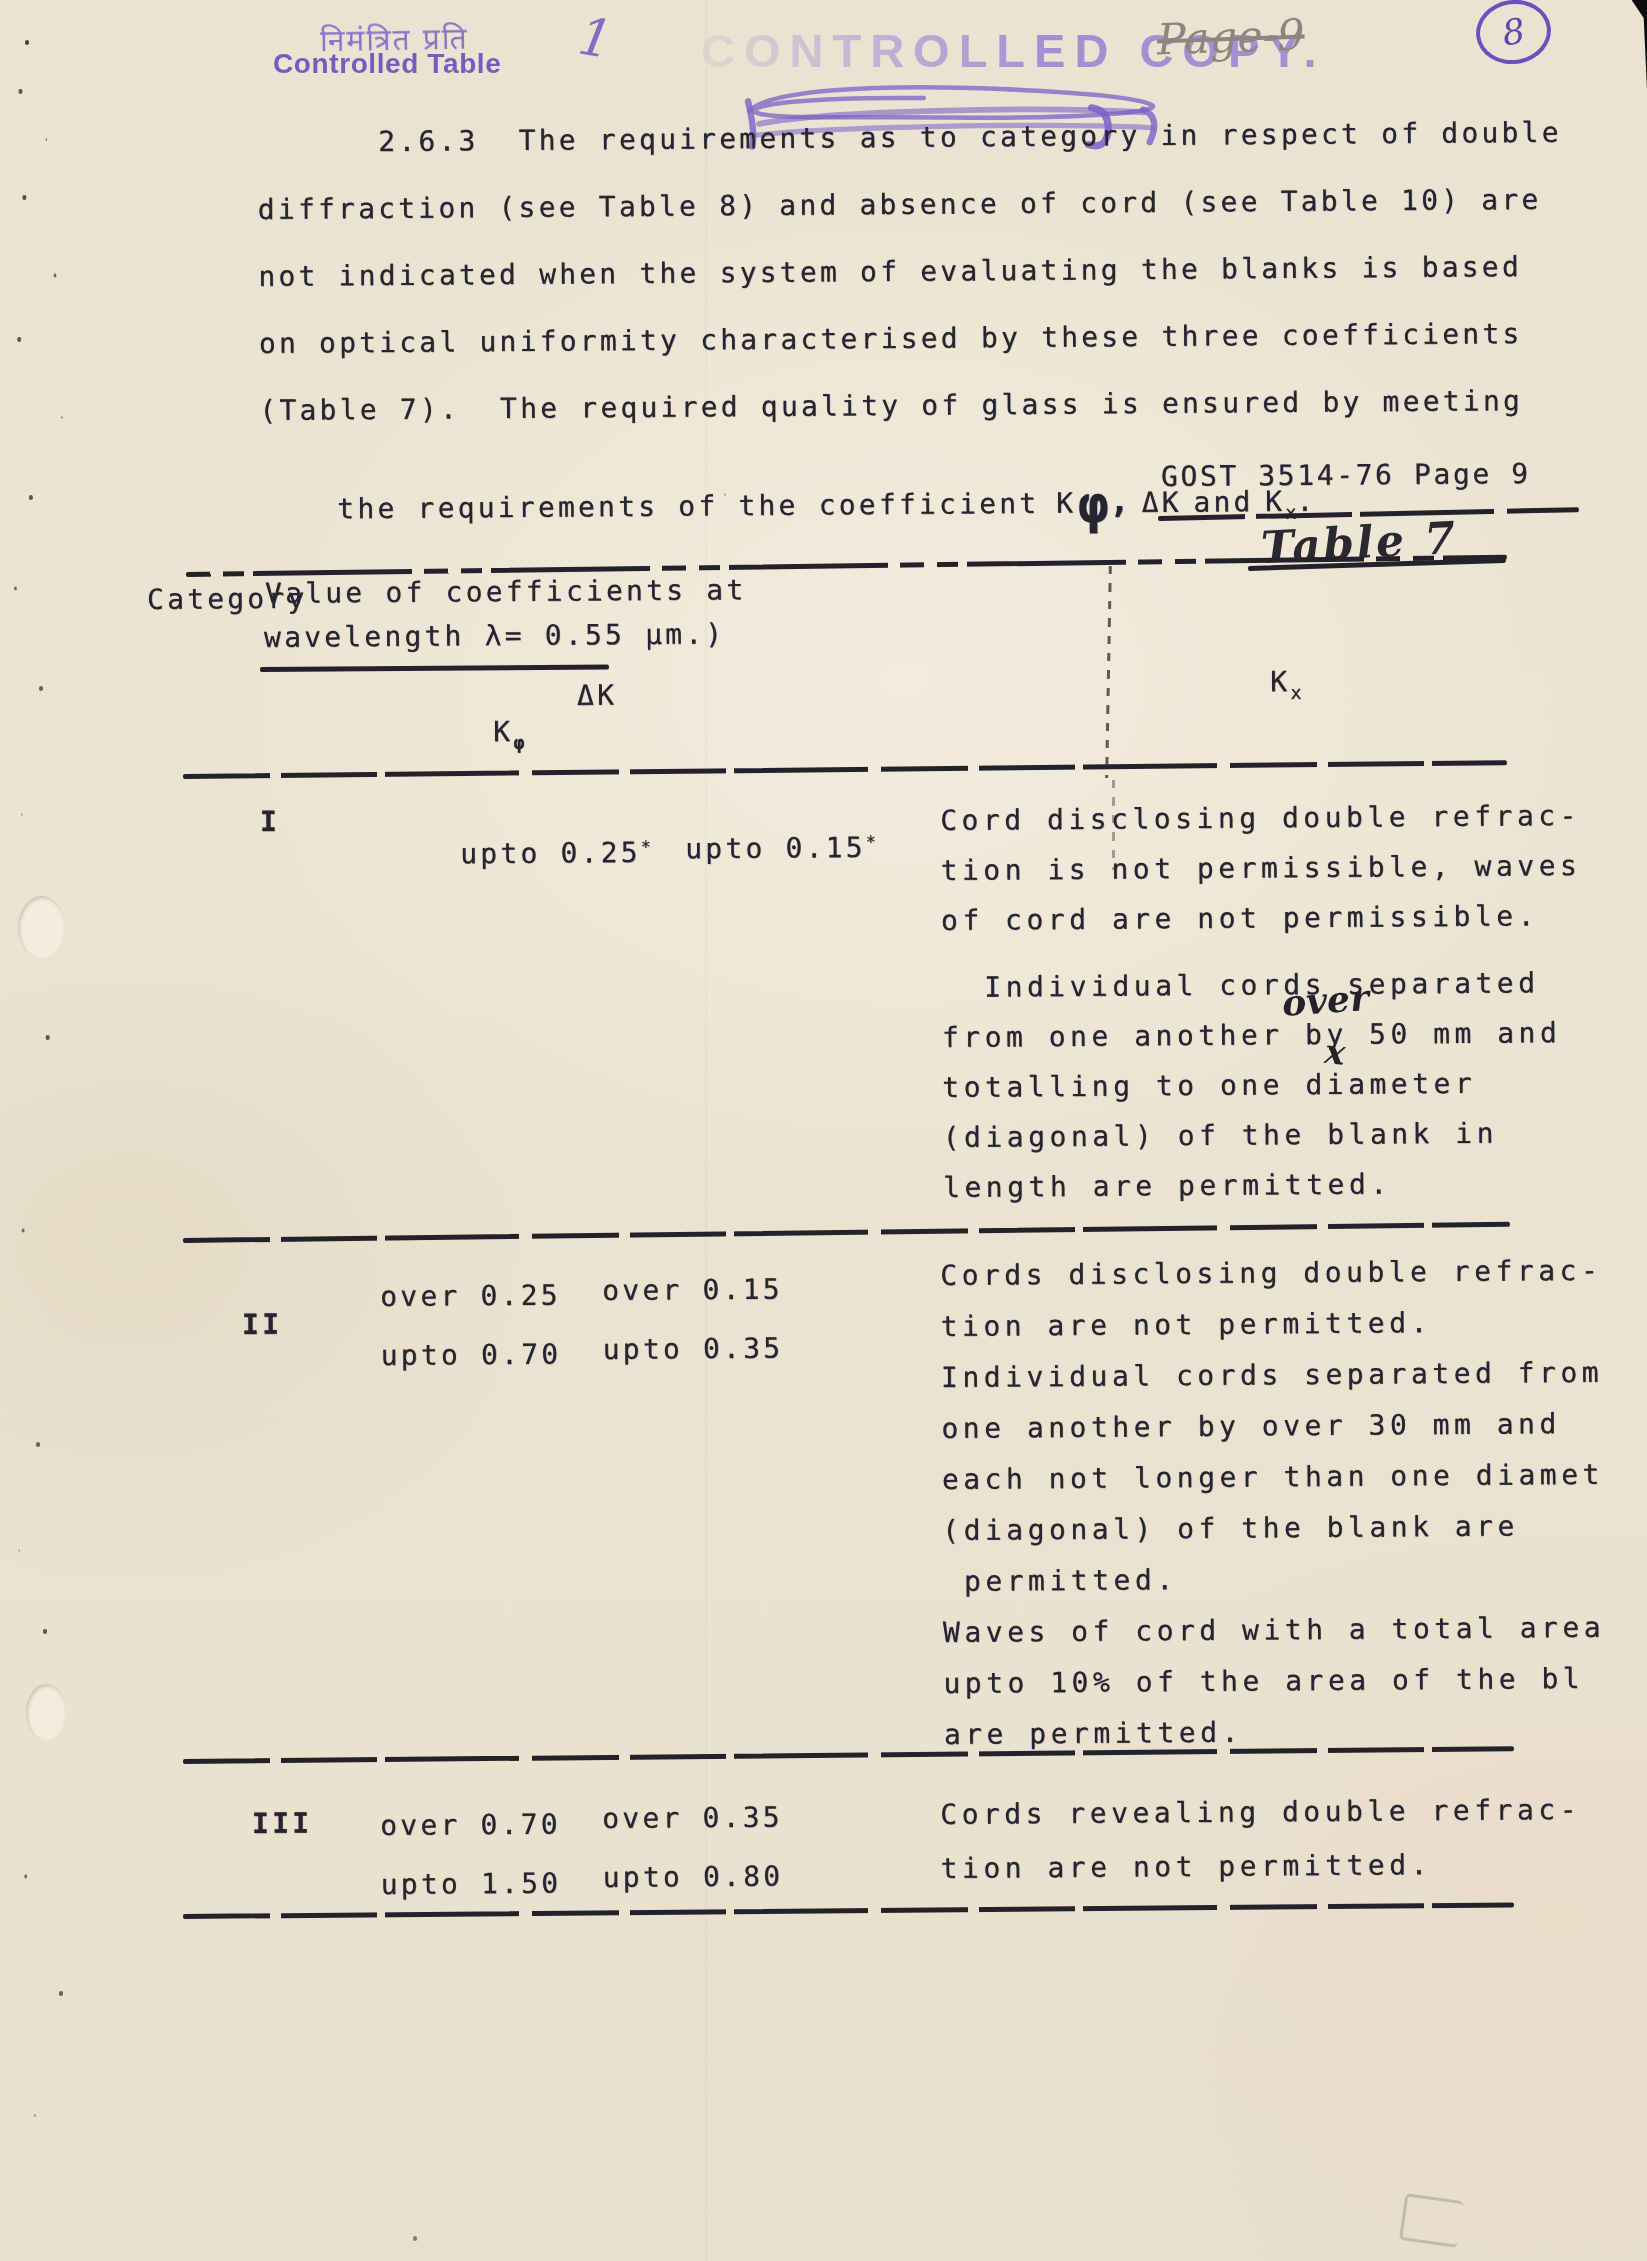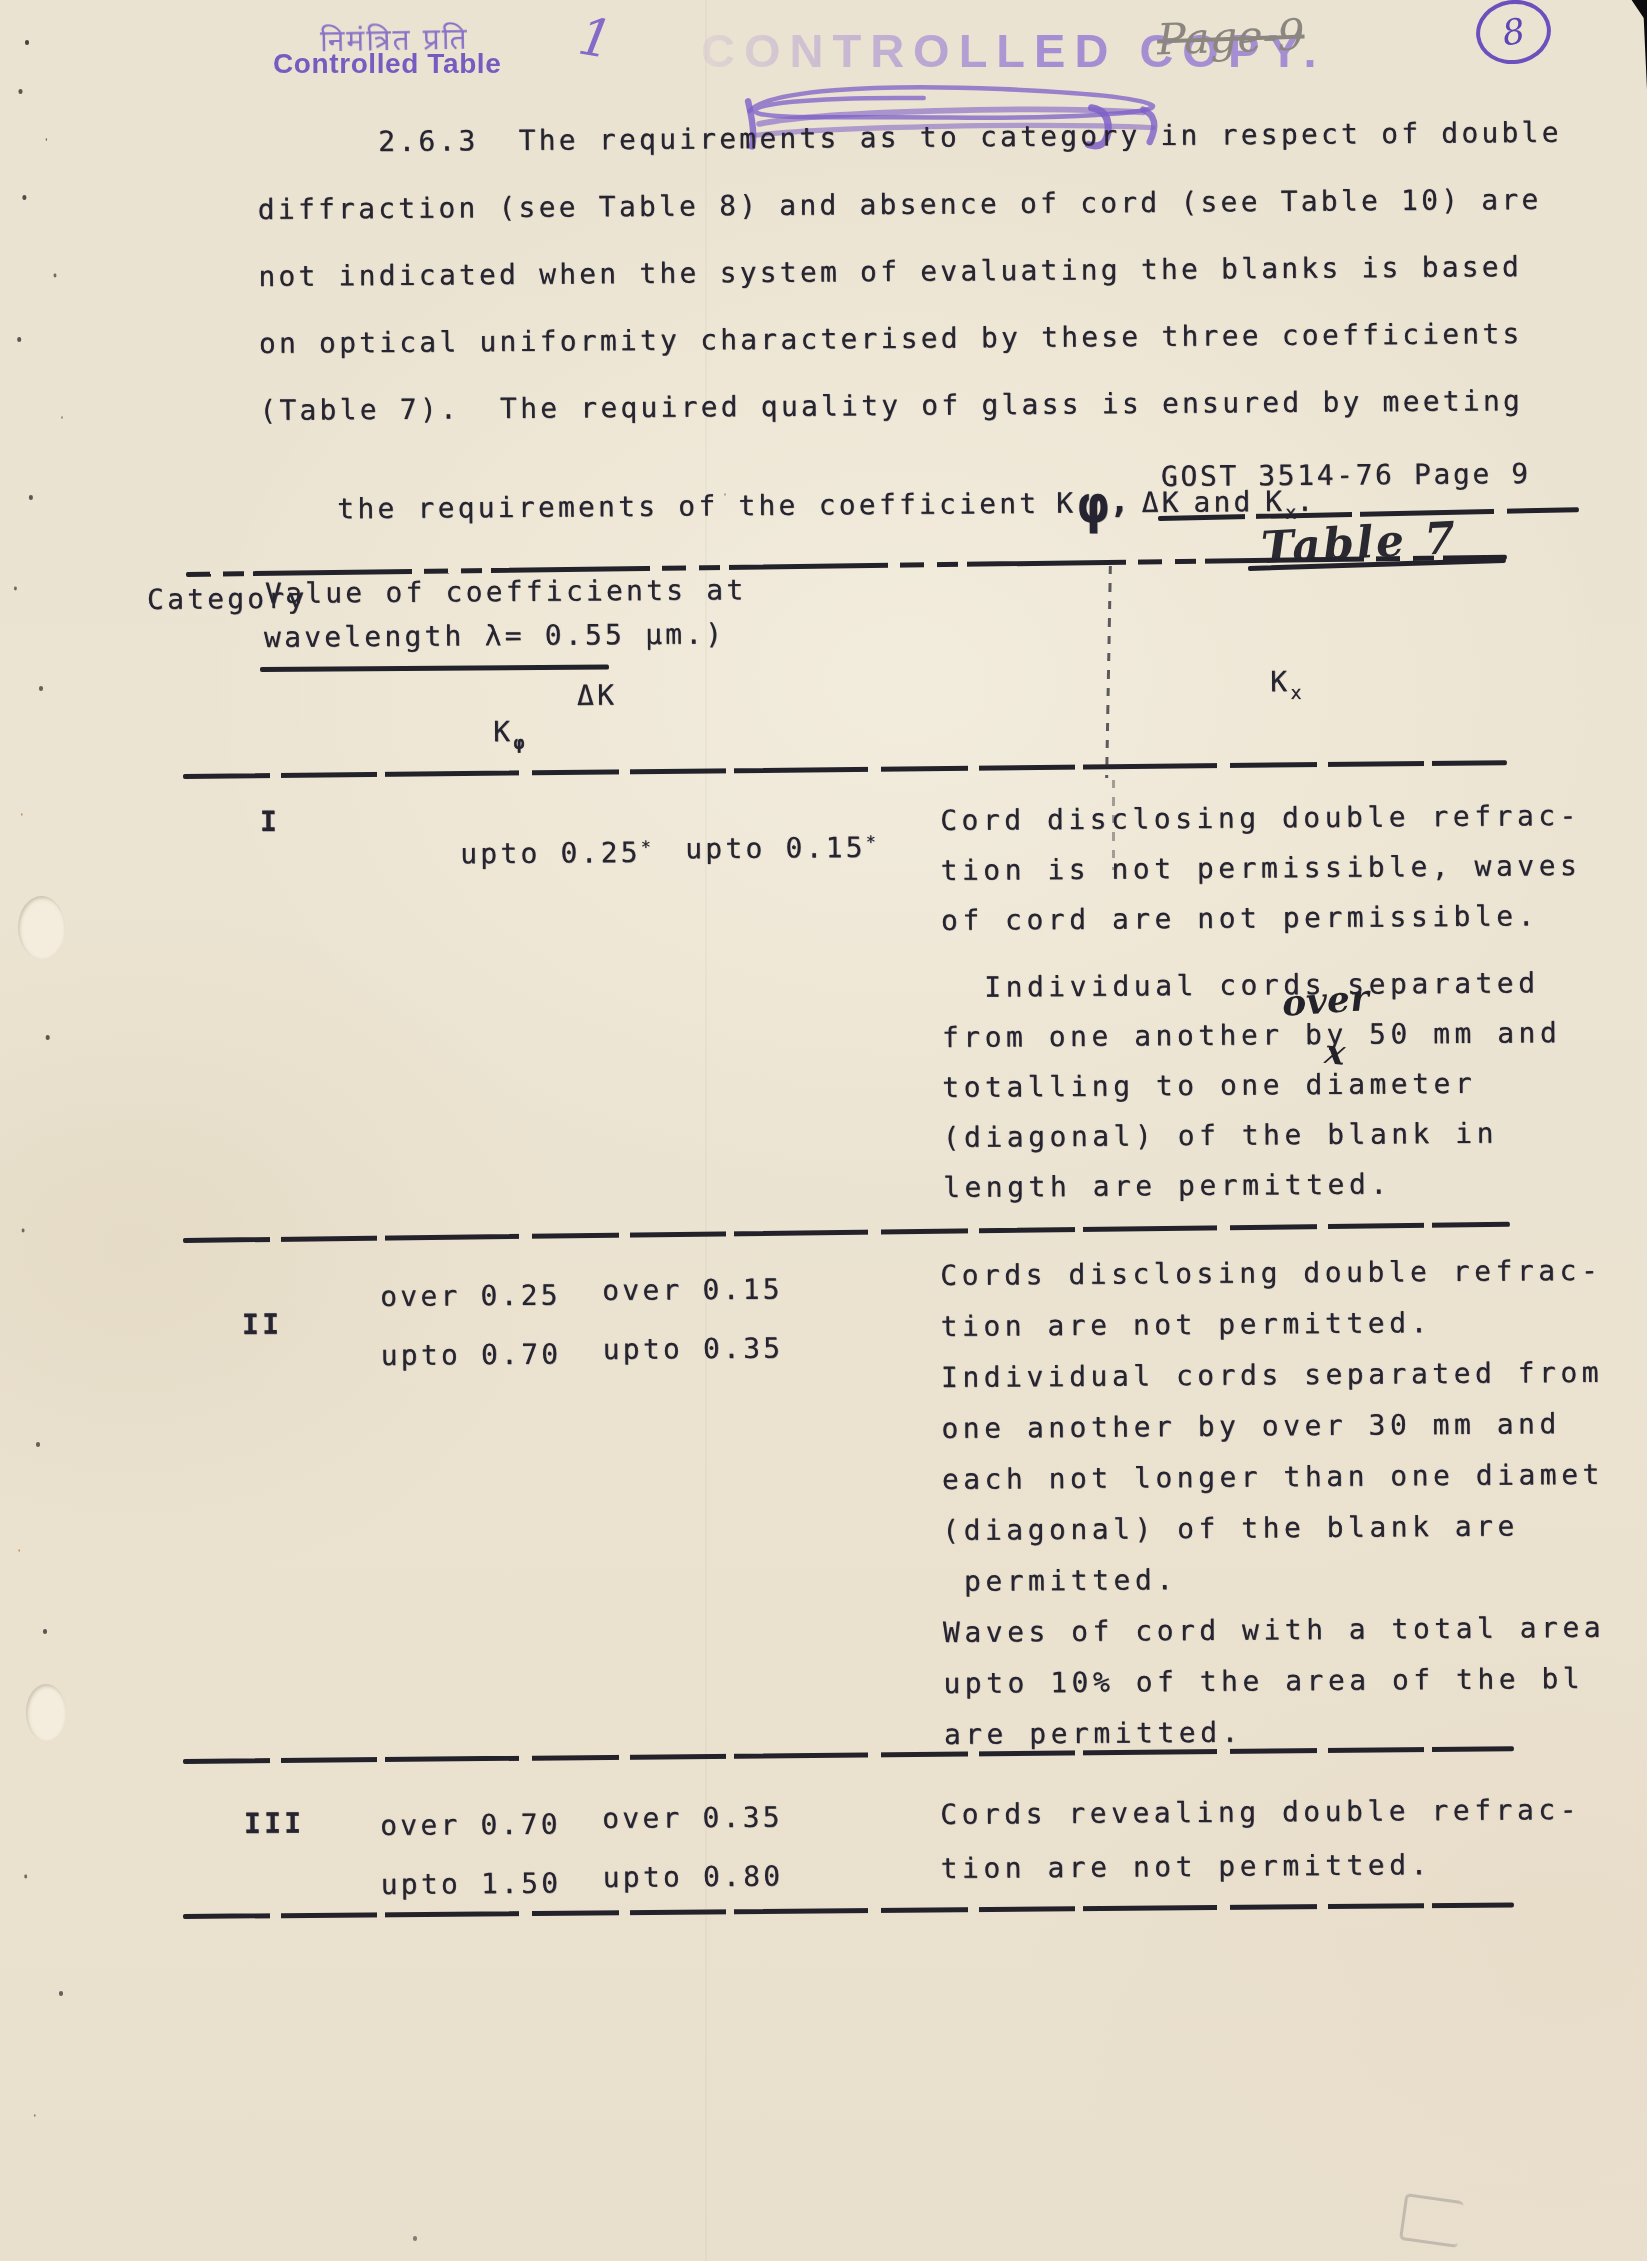--- a/index.html
+++ b/index.html
@@ -156,21 +156,21 @@
       <div class="tline">Individual cords separated from</div>
       <div class="tline">one another by over 30 mm and</div>
       <div class="tline">each not longer than one diamet</div>
       <div class="tline">(diagonal) of the blank are</div>
       <div class="tline"> permitted.</div>
       <div class="tline">Waves of cord with a total area</div>
       <div class="tline">upto 10% of the area of the bl</div>
       <div class="tline">are permitted.</div>
     </div>
 
-  <div class="t romcat" style="left:244px;top:1807px;">III</div>
+  <div class="t romcat" style="left:252px;top:1807px;">III</div>
   <div class="blk kcol" style="left:380px;top:1796px;">
       <div class="tline">over 0.70</div>
       <div class="tline">upto 1.50</div>
     </div>
   <div class="blk kcol" style="left:602px;top:1789px;">
       <div class="tline">over 0.35</div>
       <div class="tline">upto 0.80</div>
     </div>
   <div class="blk descIII" style="left:940px;top:1788px;">
       <div class="tline">Cords revealing double refrac-</div>

